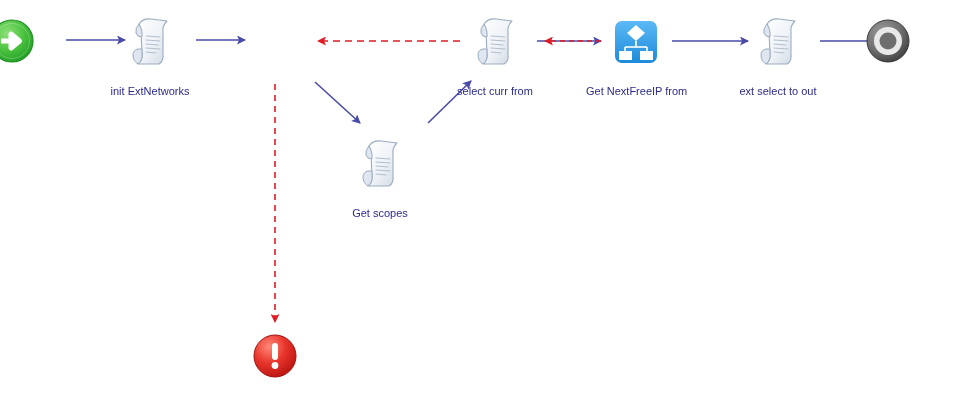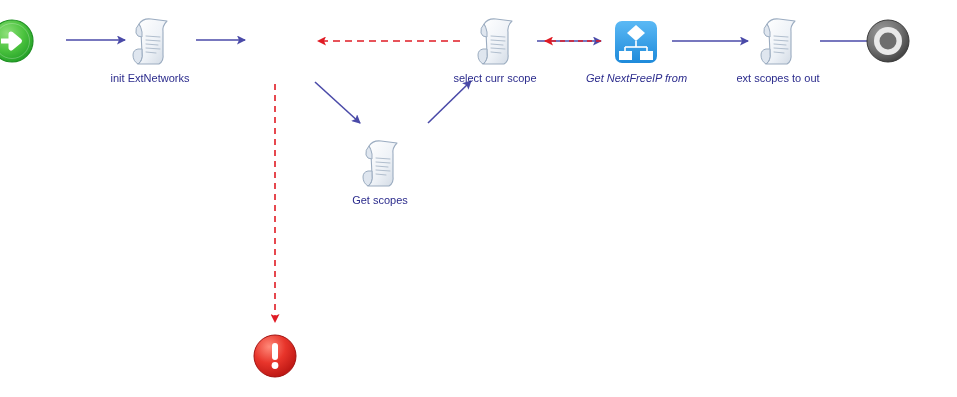--- a/index.html
+++ b/index.html
@@ -22,21 +22,21 @@
     width: 100px;
     text-align: center;
   }
   .node .glyph {
     display: block;
     margin: 0 auto;
     line-height: 0;
   }
   .node .label {
     display: block;
-    margin-top: 0;
+    margin-top: 13px;
     font-size: 11px;
     line-height: 13px;
     color: #2b2b8c;
     white-space: nowrap;
   }
   #edge-layer {
     position: absolute;
     left: 0;
     top: 0;
     width: 957px;
@@ -155,24 +155,24 @@
           <g stroke="#a9b8c8" stroke-width="0.9" stroke-linecap="round">
             <line x1="17" y1="18" x2="31" y2="19"></line>
             <line x1="17" y1="22" x2="31" y2="23"></line>
             <line x1="17" y1="26" x2="29" y2="27"></line>
             <line x1="17" y1="30" x2="31" y2="31"></line>
             <line x1="17" y1="34" x2="27" y2="35"></line>
           </g>
         </g>
       </svg>
     </span>
-    <span class="label">select curr scope</span>
-  </div>
-
-  <div class="node" style="left:586px; top:14px;font-style:italic;">
+    <span class="label">select curr from</span>
+  </div>
+
+  <div class="node" style="left:586px; top:14px;">
     <span class="glyph">
       <svg width="52" height="58" viewBox="0 0 52 58" xmlns="http://www.w3.org/2000/svg">
         <defs>
           <linearGradient id="wf1" x1="0" y1="0" x2="0" y2="1">
             <stop offset="0%" stop-color="#5bb9f5"></stop>
             <stop offset="100%" stop-color="#1e8ada"></stop>
           </linearGradient>
         </defs>
         <rect x="5" y="7" width="42" height="42" rx="7" ry="7" fill="url(#wf1)"></rect>
         <g fill="#ffffff" stroke="#ffffff" stroke-width="1.4">
@@ -201,21 +201,21 @@
           <g stroke="#a9b8c8" stroke-width="0.9" stroke-linecap="round">
             <line x1="17" y1="18" x2="31" y2="19"></line>
             <line x1="17" y1="22" x2="31" y2="23"></line>
             <line x1="17" y1="26" x2="29" y2="27"></line>
             <line x1="17" y1="30" x2="31" y2="31"></line>
             <line x1="17" y1="34" x2="27" y2="35"></line>
           </g>
         </g>
       </svg>
     </span>
-    <span class="label">ext scopes to out</span>
+    <span class="label">ext select to out</span>
   </div>
 
   <div class="node" style="left:838px; top:18px;">
     <span class="glyph">
       <svg width="46" height="46" viewBox="0 0 46 46" xmlns="http://www.w3.org/2000/svg">
         <defs>
           <radialGradient id="gend" cx="36%" cy="30%" r="75%">
             <stop offset="0%" stop-color="#9a9a9a"></stop>
             <stop offset="60%" stop-color="#6f6f6f"></stop>
             <stop offset="100%" stop-color="#3f3f3f"></stop>

